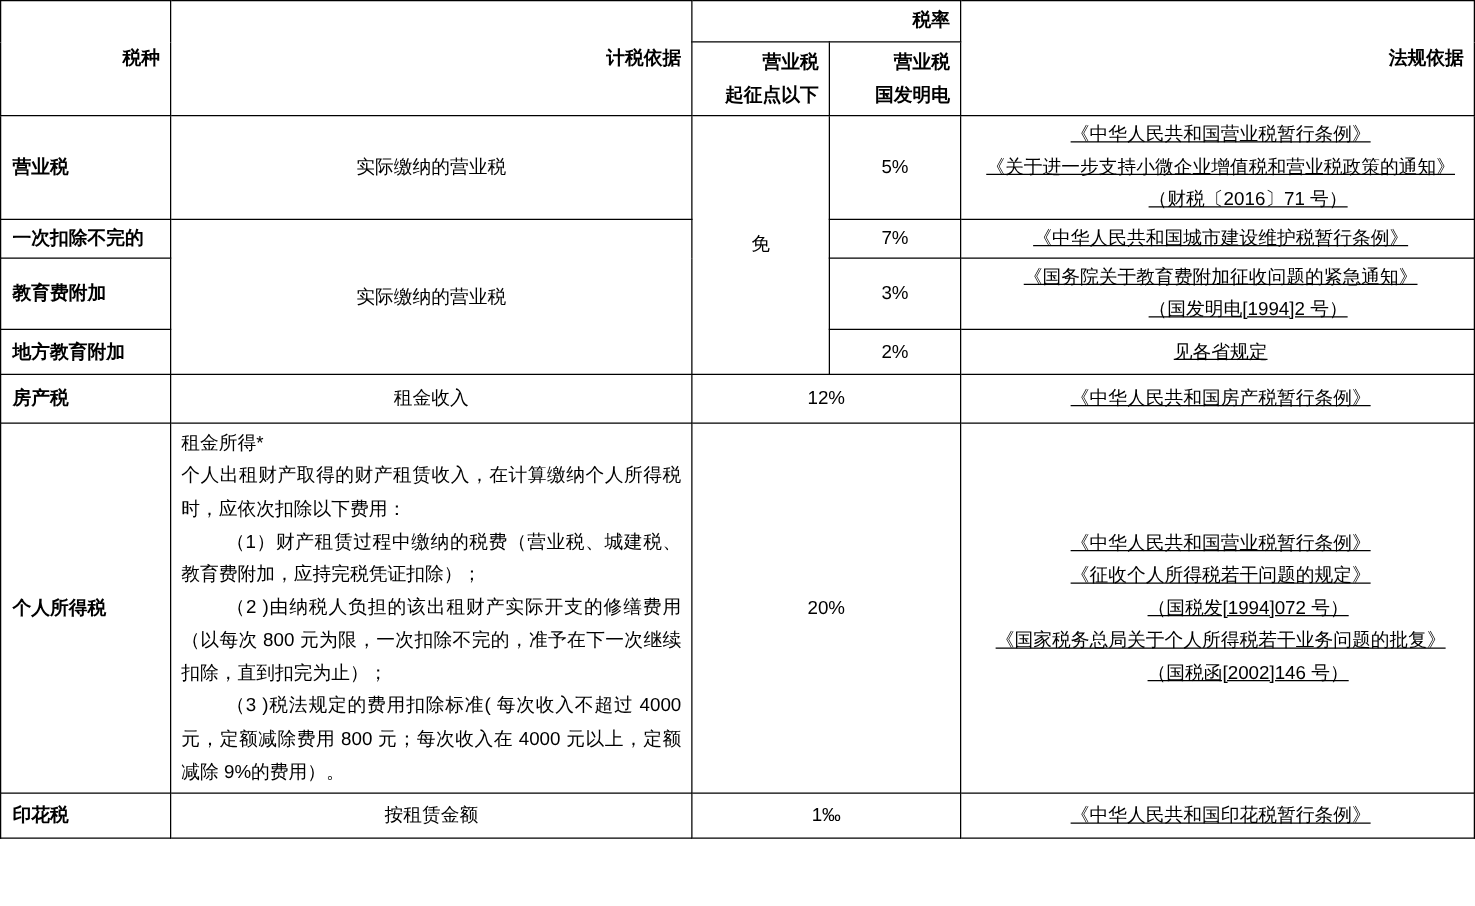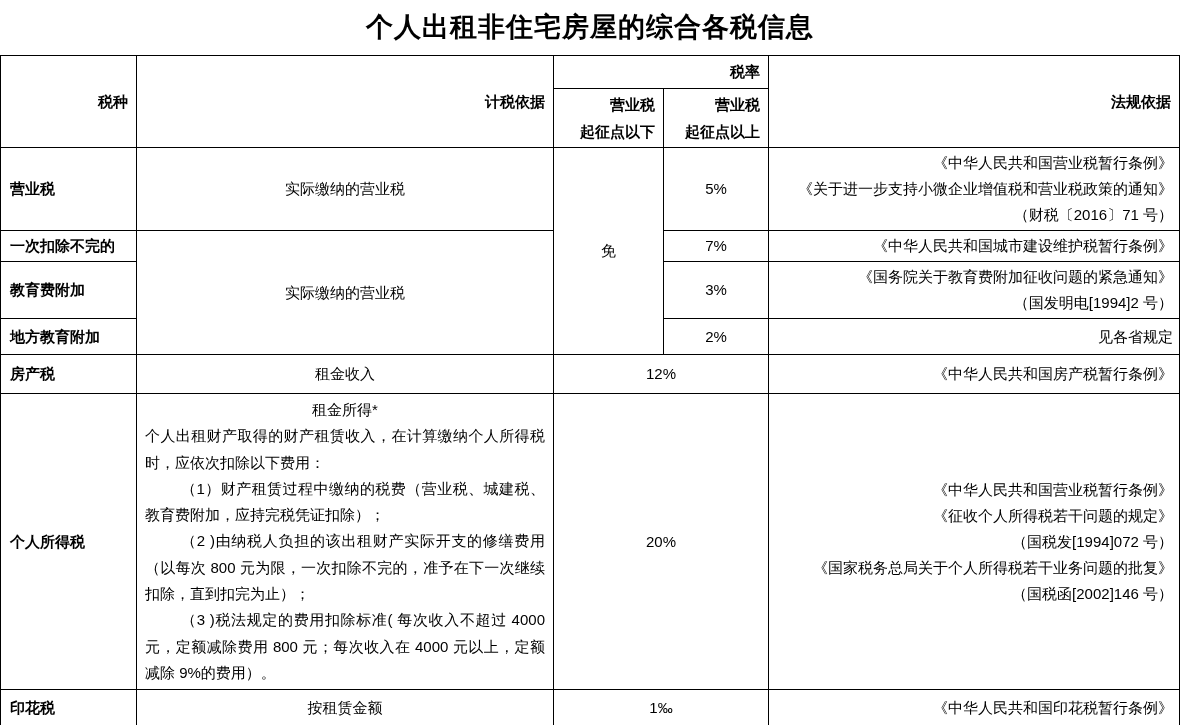--- a/index.html
+++ b/index.html
@@ -44,54 +44,54 @@
   }
   td.tax-name {
     font-weight: bold;
     text-align: left;
     padding-left: 9px;
   }
   td.basis, td.rate {
     text-align: center;
   }
   td.legal {
-    text-align: right;
+    text-align: center;
     padding-left: 11px;
     padding-right: 6px;
+    text-decoration: underline;
   }
   td.legal .doc-num { padding-left: 44px; }
 
   td.basis-detail {
     text-align: left;
     padding: 3px 8px 3px 8px;
     vertical-align: middle;
     line-height: 26.3px;
   }
-  td.basis-detail .centered { text-align: center; }
+  td.basis-detail .centered { }
   td.basis-detail .para { text-align: justify; }
   td.basis-detail .num-para { text-indent: 2.4em; }
 
   tr.h-head1 { height: 33px; }
   tr.h-head2 { height: 58px; }
   tr.h-r1 { height: 82px; }
   tr.h-r2 { height: 31px; }
   tr.h-r3 { height: 57px; }
   tr.h-r4 { height: 36px; }
   tr.h-r5 { height: 39px; }
   tr.h-r6 { height: 292px; }
   tr.h-r7 { height: 36px; }
 
   th .hline { line-height: 27px; }
 </style>
 </head>
 <body>
 
 <div class="page">
 
-  <div class="title">个人出租非住宅房屋的综合各税信息</div>
 
   <table class="tax-table">
     <colgroup>
       <col class="c1">
         <col class="c2">
         <col class="c3">
         <col class="c4">
         <col class="c5">
     </colgroup>
 
@@ -102,21 +102,21 @@
       <th colspan="2">税率</th>
       <th rowspan="2">法规依据</th>
     </tr>
     <tr class="h-head2">
       <th>
         <div class="hline">营业税</div>
         <div class="hline">起征点以下</div>
       </th>
       <th>
         <div class="hline">营业税</div>
-        <div class="hline">起征点以上</div>
+        <div class="hline">国发明电</div>
       </th>
     </tr>
 
     <tr class="h-r1">
       <td class="tax-name">营业税</td>
       <td class="basis">实际缴纳的营业税</td>
       <td class="rate" rowspan="4">免</td>
       <td class="rate">5%</td>
       <td class="legal">
         <div>《中华人民共和国营业税暂行条例》</div>

